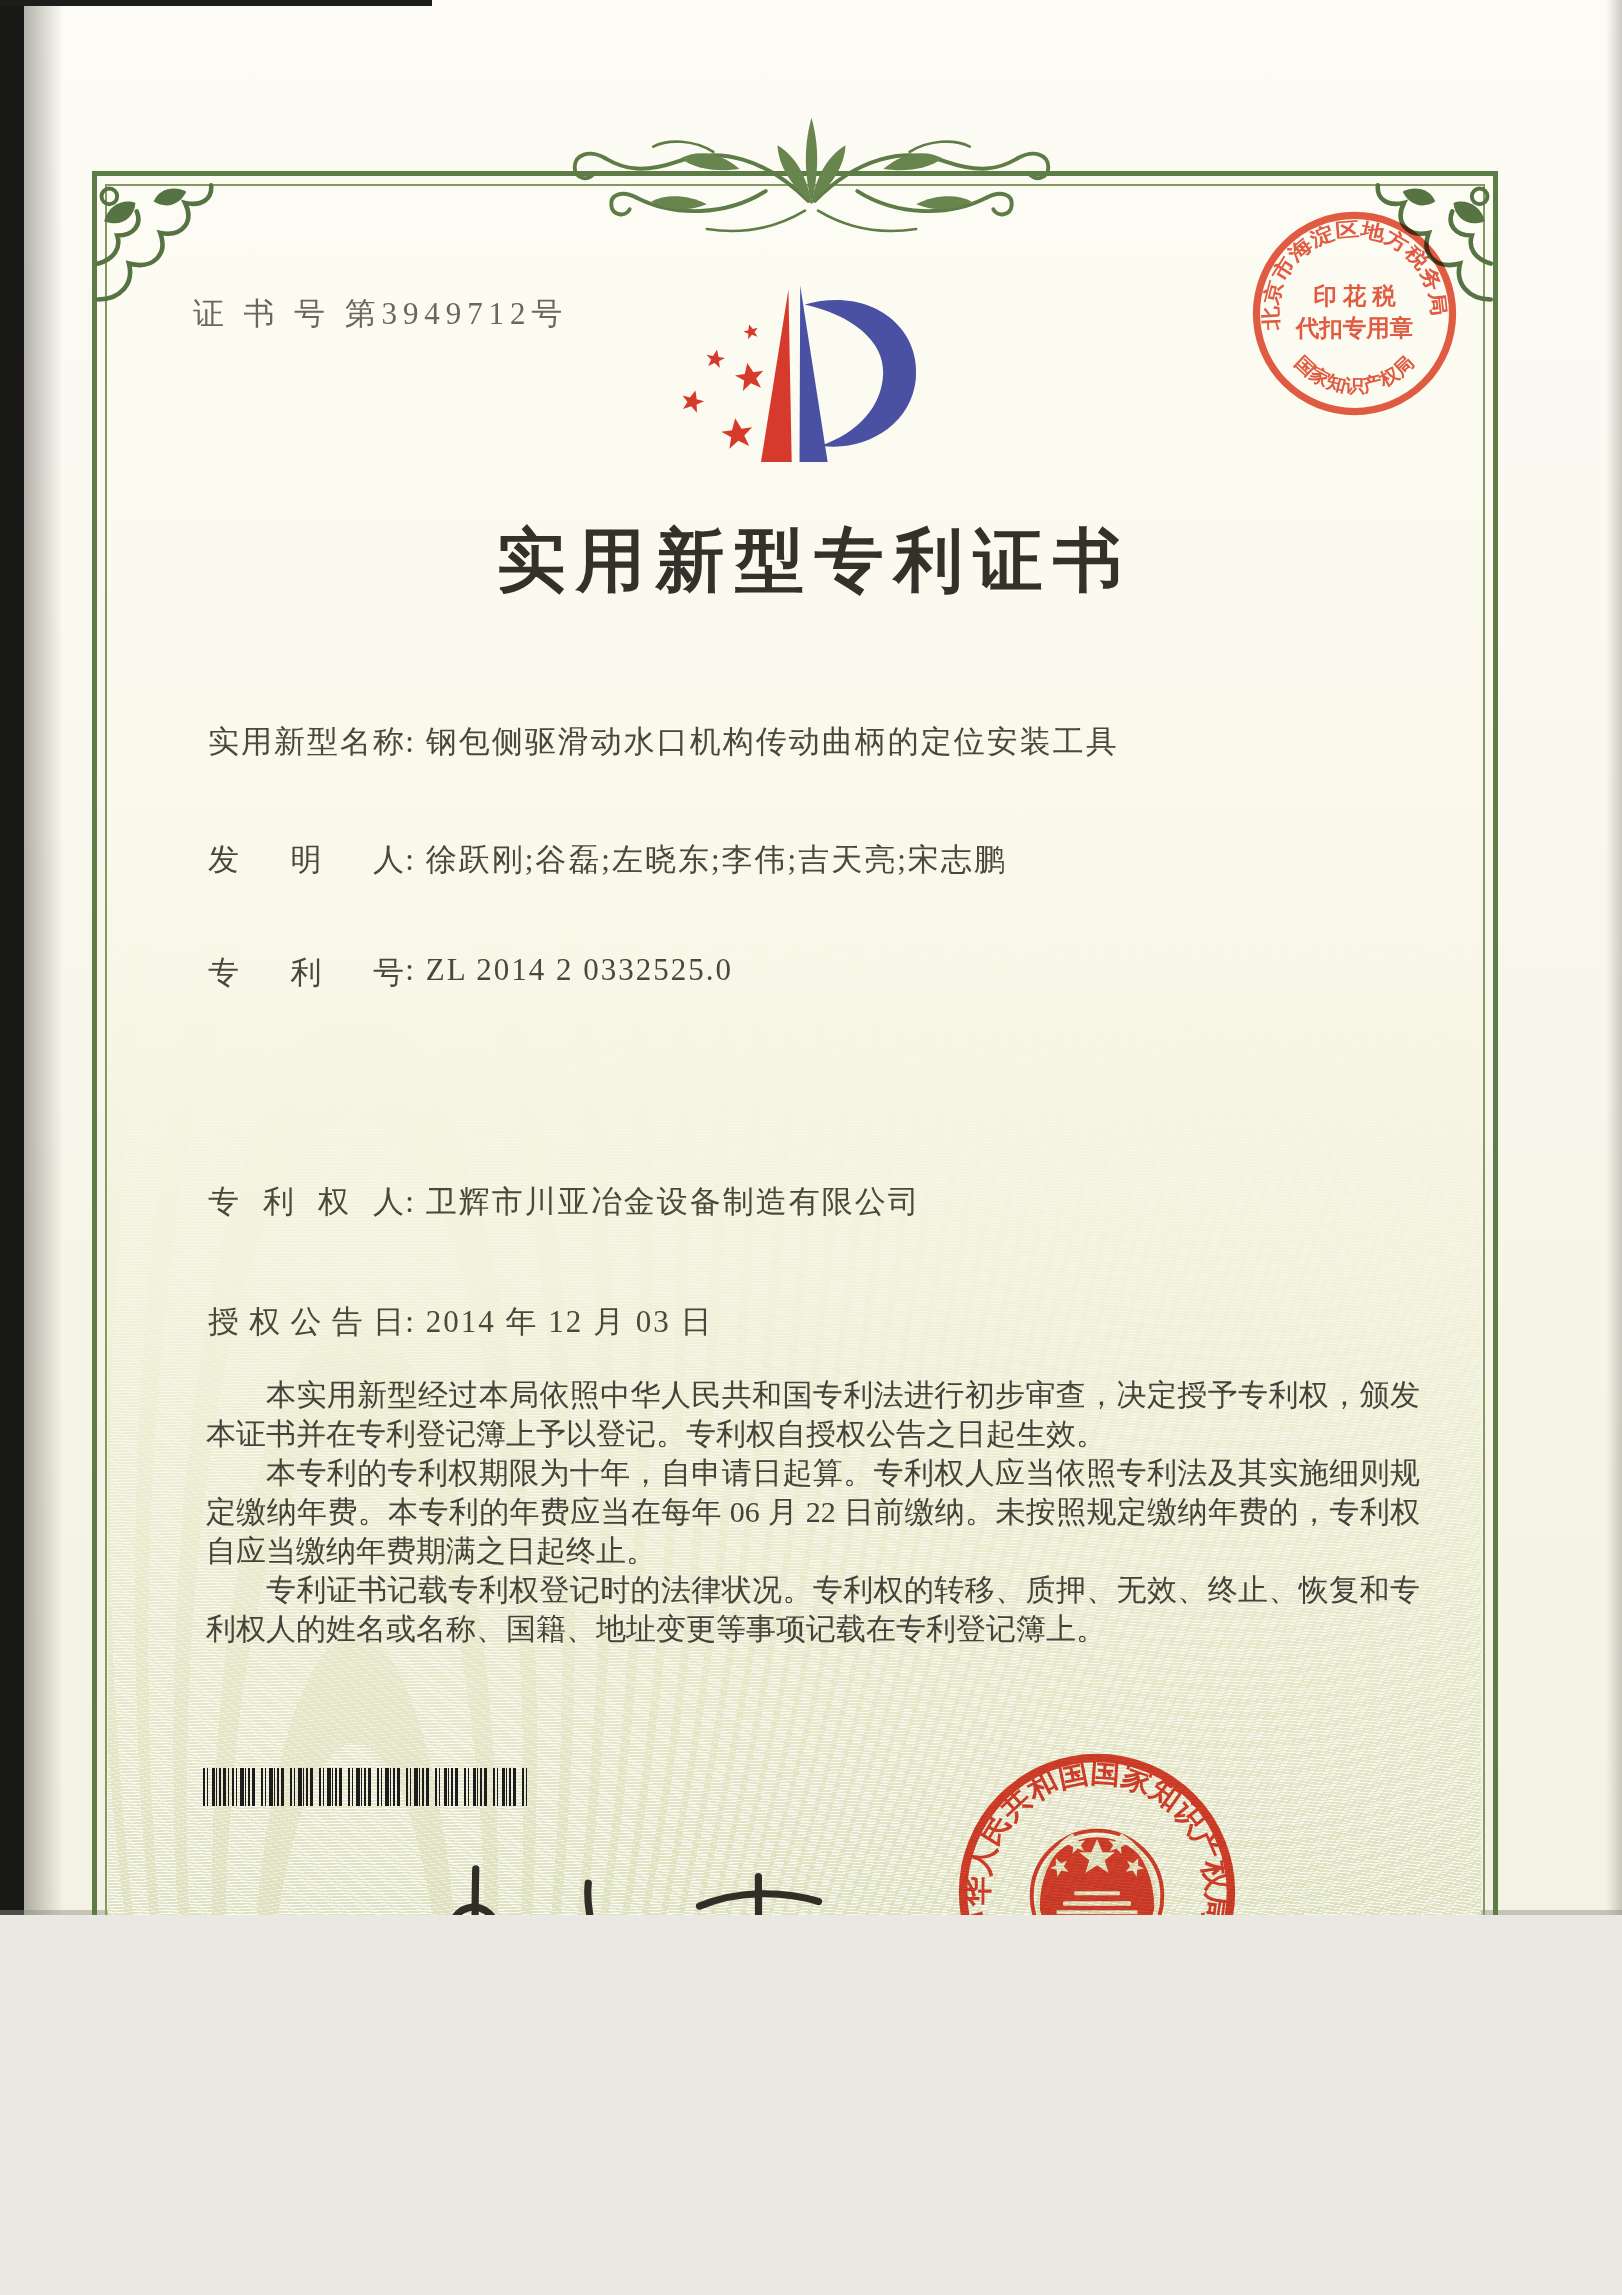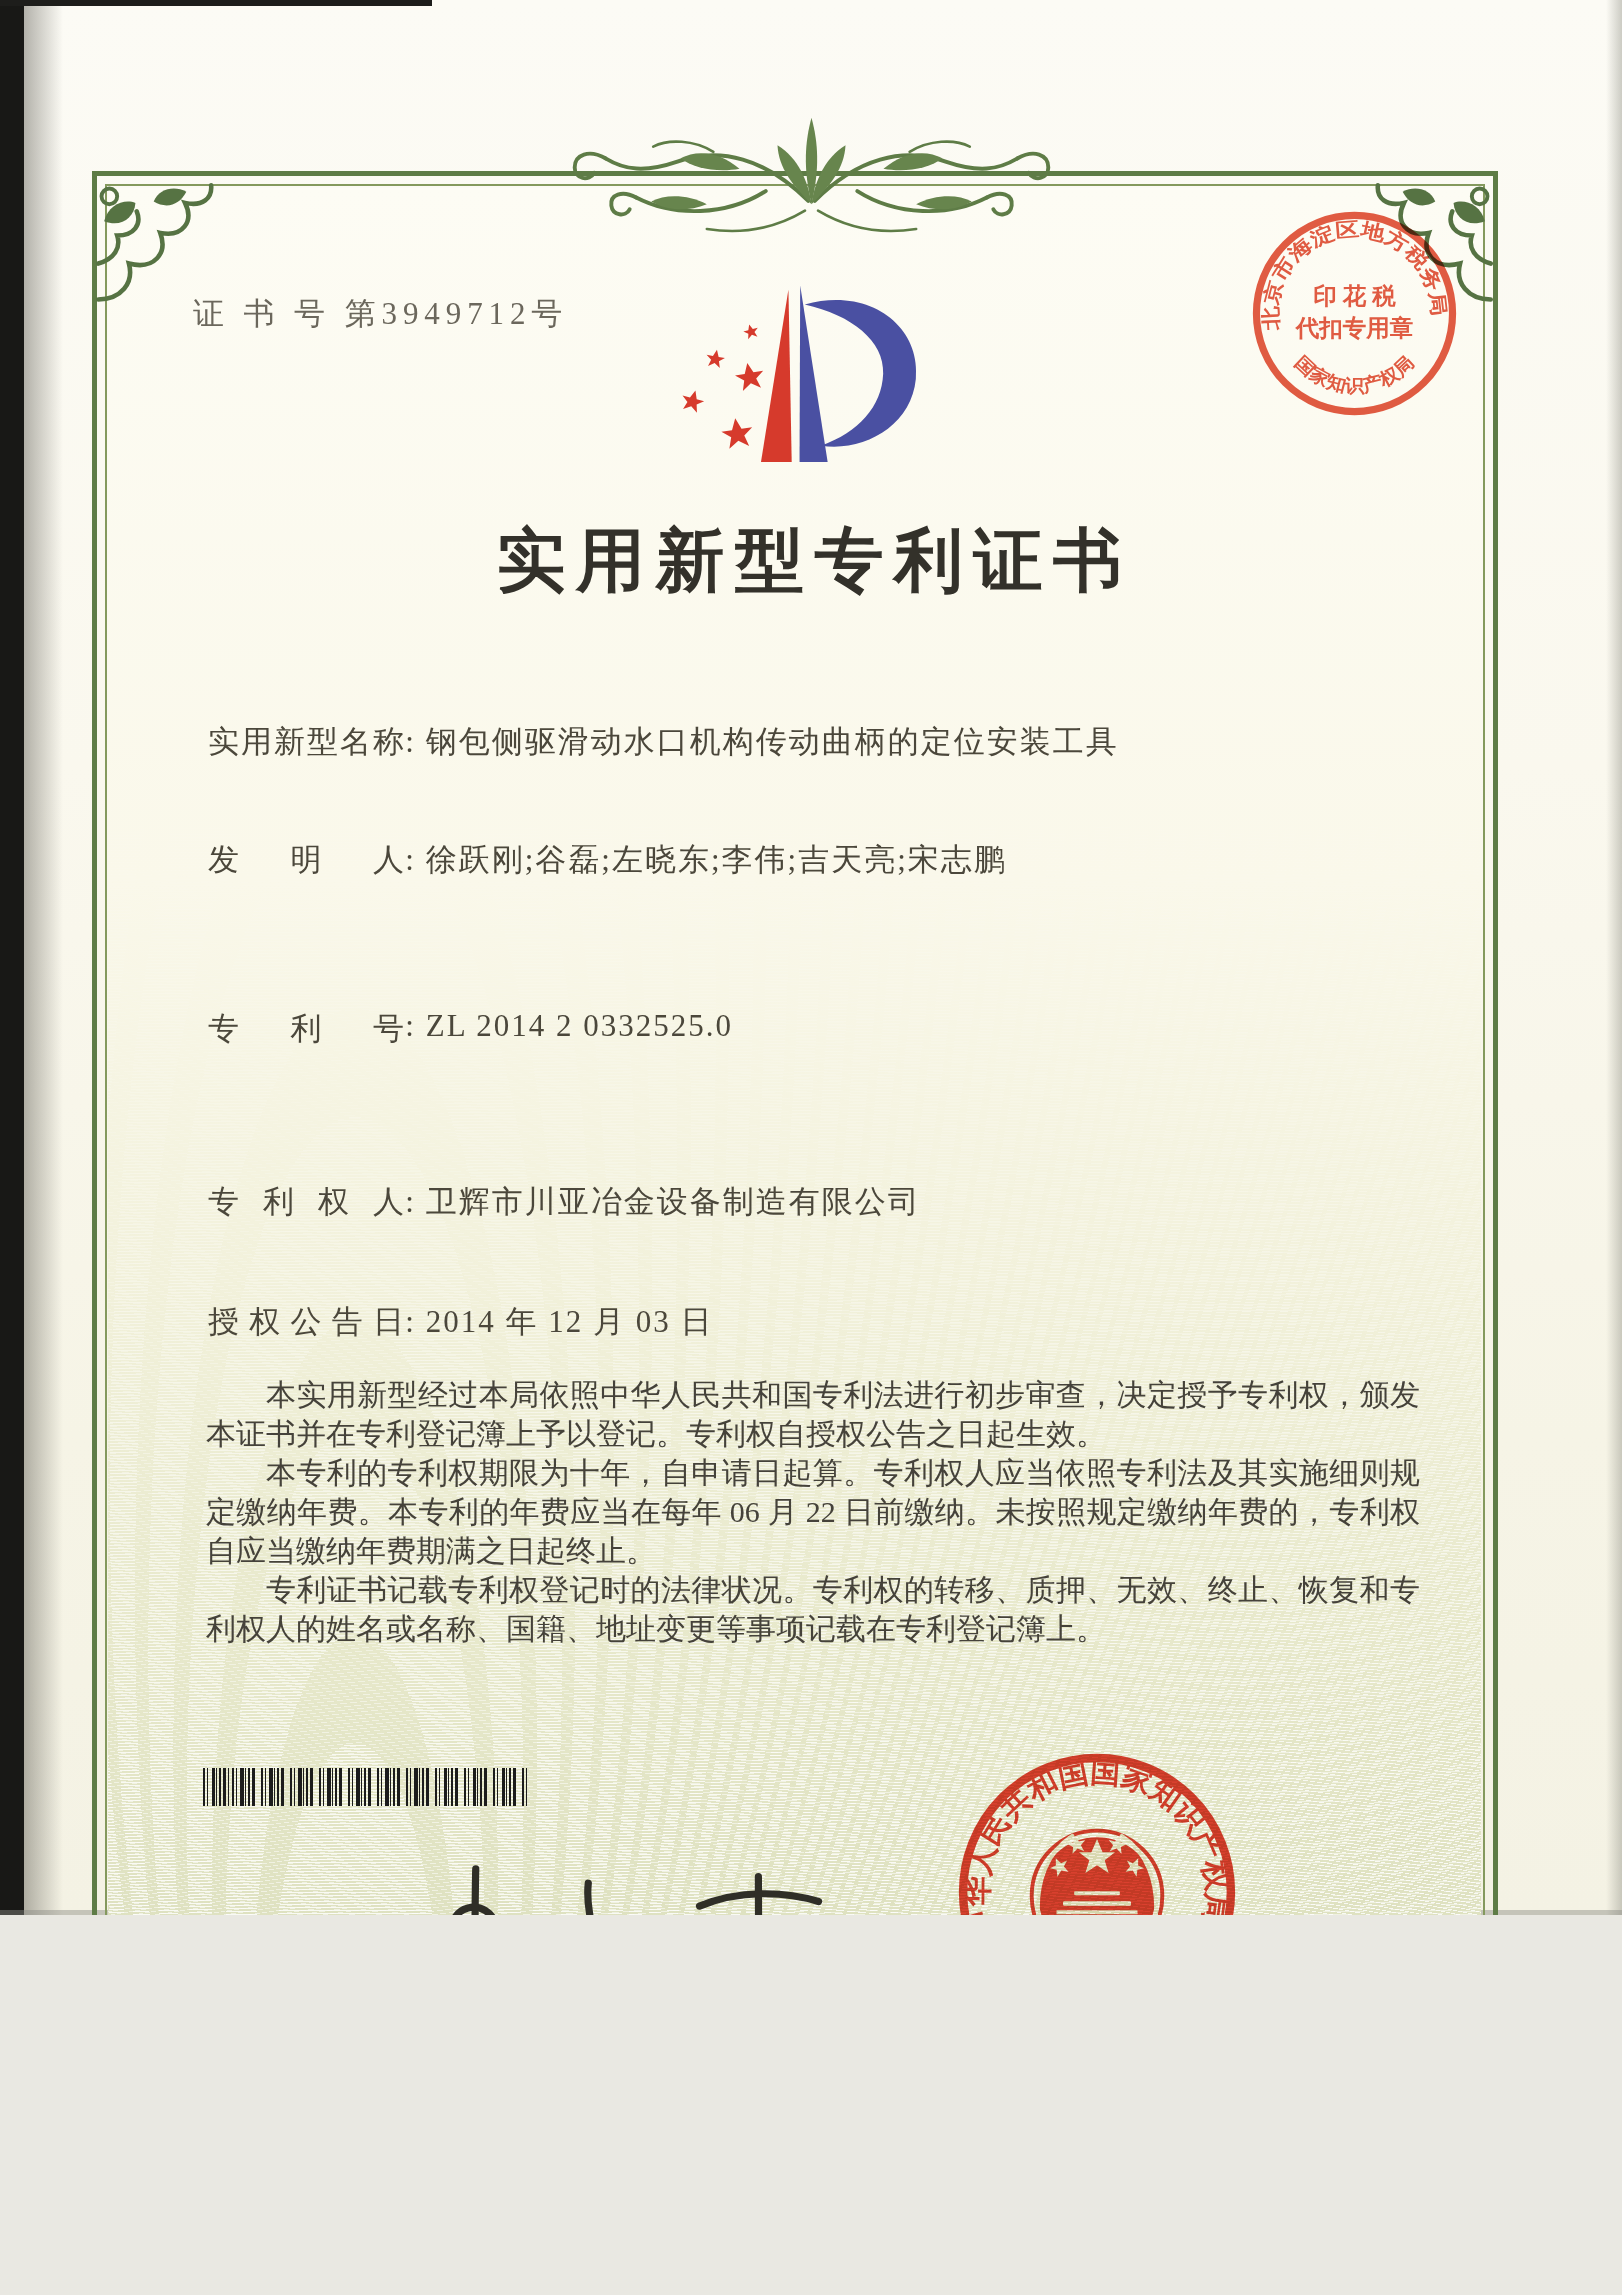--- a/index.html
+++ b/index.html
@@ -183,21 +183,21 @@
   </svg>
 
   <div class="abs title">实用新型专利证书</div>
 
   <div class="abs field" style="top:721px">
     <span class="flabel">实用新型名称</span><span class="fcolon">:</span><span class="fvalue">钢包侧驱滑动水口机构传动曲柄的定位安装工具</span>
   </div>
   <div class="abs field" style="top:839px">
     <span class="flabel">发明人</span><span class="fcolon">:</span><span class="fvalue">徐跃刚;谷磊;左晓东;李伟;吉天亮;宋志鹏</span>
   </div>
-  <div class="abs field" style="top:1008px">
+  <div class="abs field" style="top:952px">
     <span class="flabel">专利号</span><span class="fcolon">:</span><span class="fvalue">ZL 2014 2 0332525.0</span>
   </div>
   <div class="abs field" style="top:1181px">
     <span class="flabel">专利权人</span><span class="fcolon">:</span><span class="fvalue">卫辉市川亚冶金设备制造有限公司</span>
   </div>
   <div class="abs field" style="top:1301px">
     <span class="flabel">授权公告日</span><span class="fcolon">:</span><span class="fvalue">2014 年 12 月 03 日</span>
   </div>
 
   <div class="abs paras">

